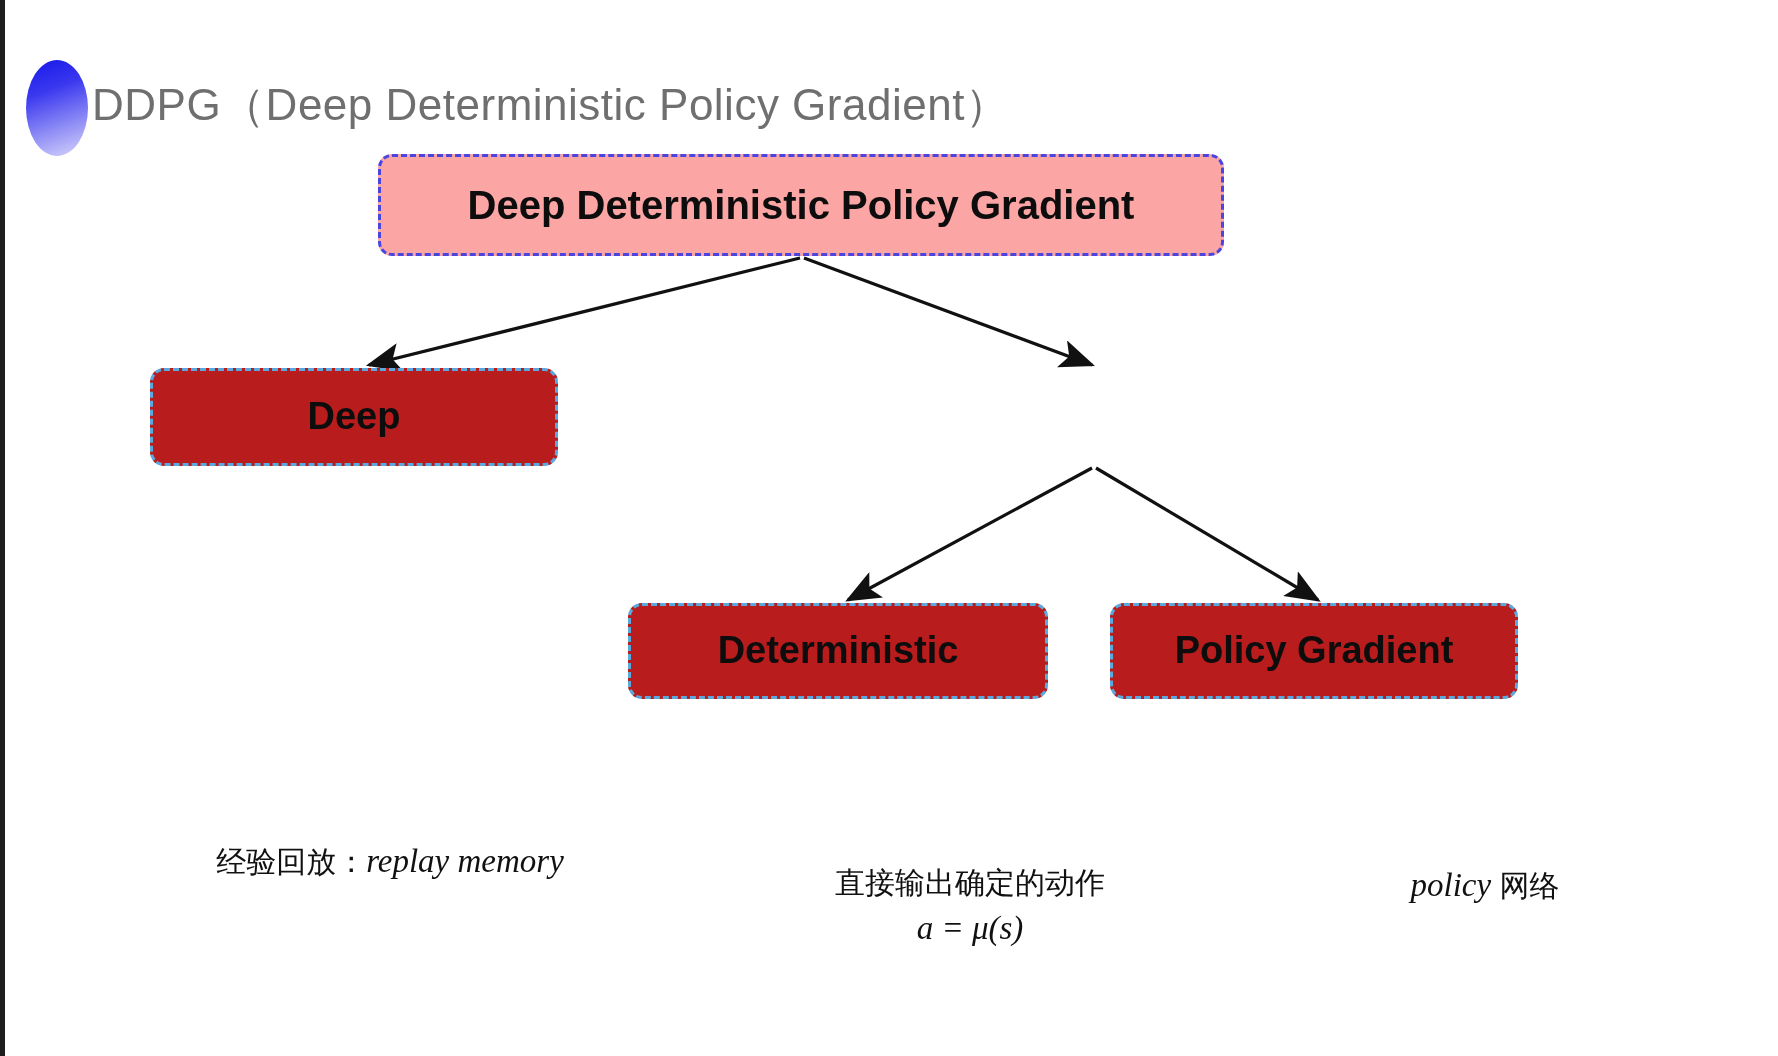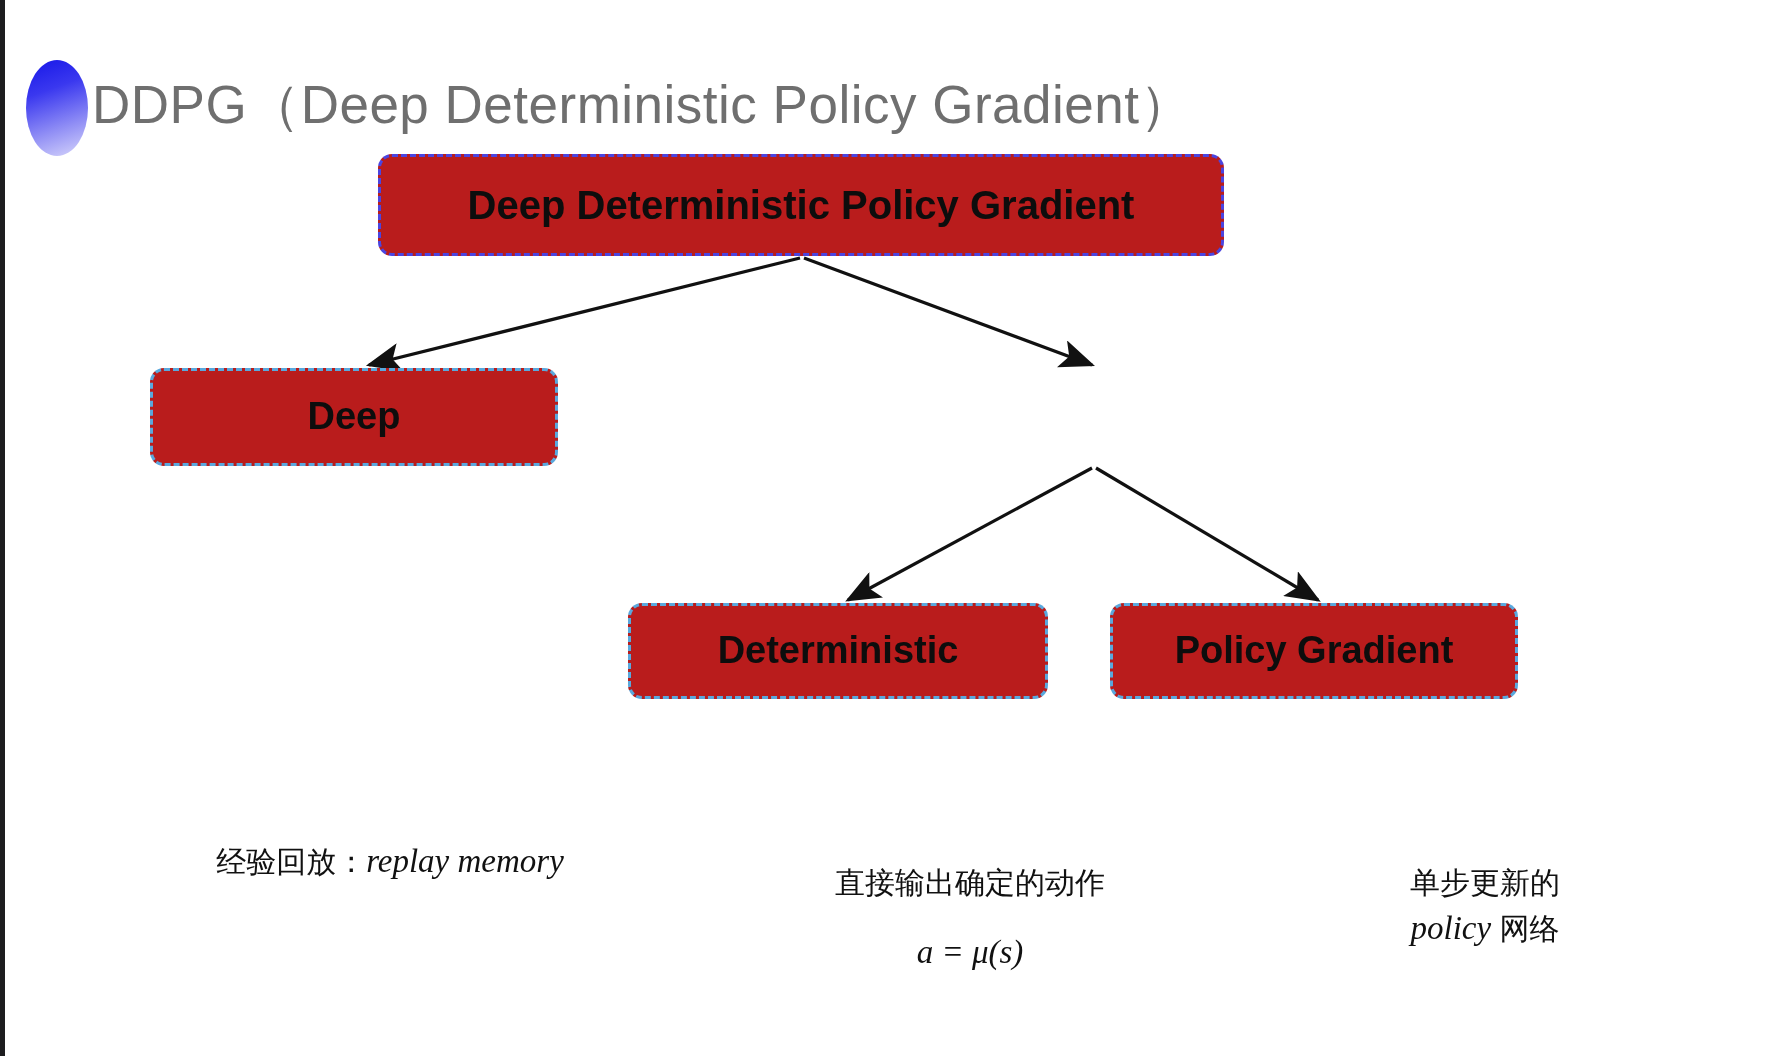--- a/index.html
+++ b/index.html
@@ -35,21 +35,21 @@
     top: 60px;
     width: 62px;
     height: 96px;
     border-radius: 50%;
     background: linear-gradient(160deg, #1616e8 0%, #3a38ef 32%, #8f8df5 68%, #d8d7fb 100%);
   }
   .title-text {
     position: absolute;
     left: 92px;
     top: 70px;
-    font-size: 53px;
+    font-size: 44px;
     font-weight: 400;
     color: #6f6f6f;
     letter-spacing: 0.5px;
     white-space: nowrap;
     line-height: 70px;
   }
 
   
   #connectors {
     position: absolute;
@@ -73,21 +73,21 @@
     text-align: center;
   }
   .node-label {
     font-size: 38px;
     font-weight: 600;
     color: #0d0d0d;
     line-height: 1.15;
     padding: 0 10px;
   }
   .node.purple {
-    background: #b91c1c;
+    background: #fca5a5;
     border-color: #4b45e0;
   }
   .node.blue {
     background: #b91c1c;
     border-color: #5aa8dd;
   }
 
   #node-root   { left: 378px; top: 154px;  width: 846px; height: 102px; }
   #node-deep   { left: 150px; top: 368px;  width: 408px; height: 98px;  }
   #node-dpg    { left: 738px; top: 368px;  width: 712px; height: 98px;  }
@@ -113,21 +113,20 @@
     font-family: "Liberation Serif", "DejaVu Serif", serif;
     font-style: italic;
     font-size: 33px;
     font-weight: 400;
   }
   .formula {
     font-family: "Liberation Serif", "DejaVu Serif", serif;
     font-style: italic;
     font-size: 33px;
     white-space: nowrap;
-    margin-top: 24px;
   }
 
   #ann-deep {
     left: 70px;
     top: 838px;
     width: 640px;
   }
   #ann-deep .ann-line { text-align: center; }
   #ann-det {
     left: 690px;
@@ -184,19 +183,18 @@
       <span>经验回放：</span><span class="ann-term">replay memory</span>
     </div>
   </div>
 
   <div id="ann-det" class="annotation">
     <div class="ann-line">直接输出确定的动作</div>
     <div class="formula">a = μ(s)</div>
   </div>
 
   <div id="ann-pg" class="annotation">
-    <div class="ann-line">单步更新的</div>
     <div class="ann-line">
       <span class="ann-term">policy</span><span> 网络</span>
     </div>
   </div>
 
 </div>
 
 </body></html>

